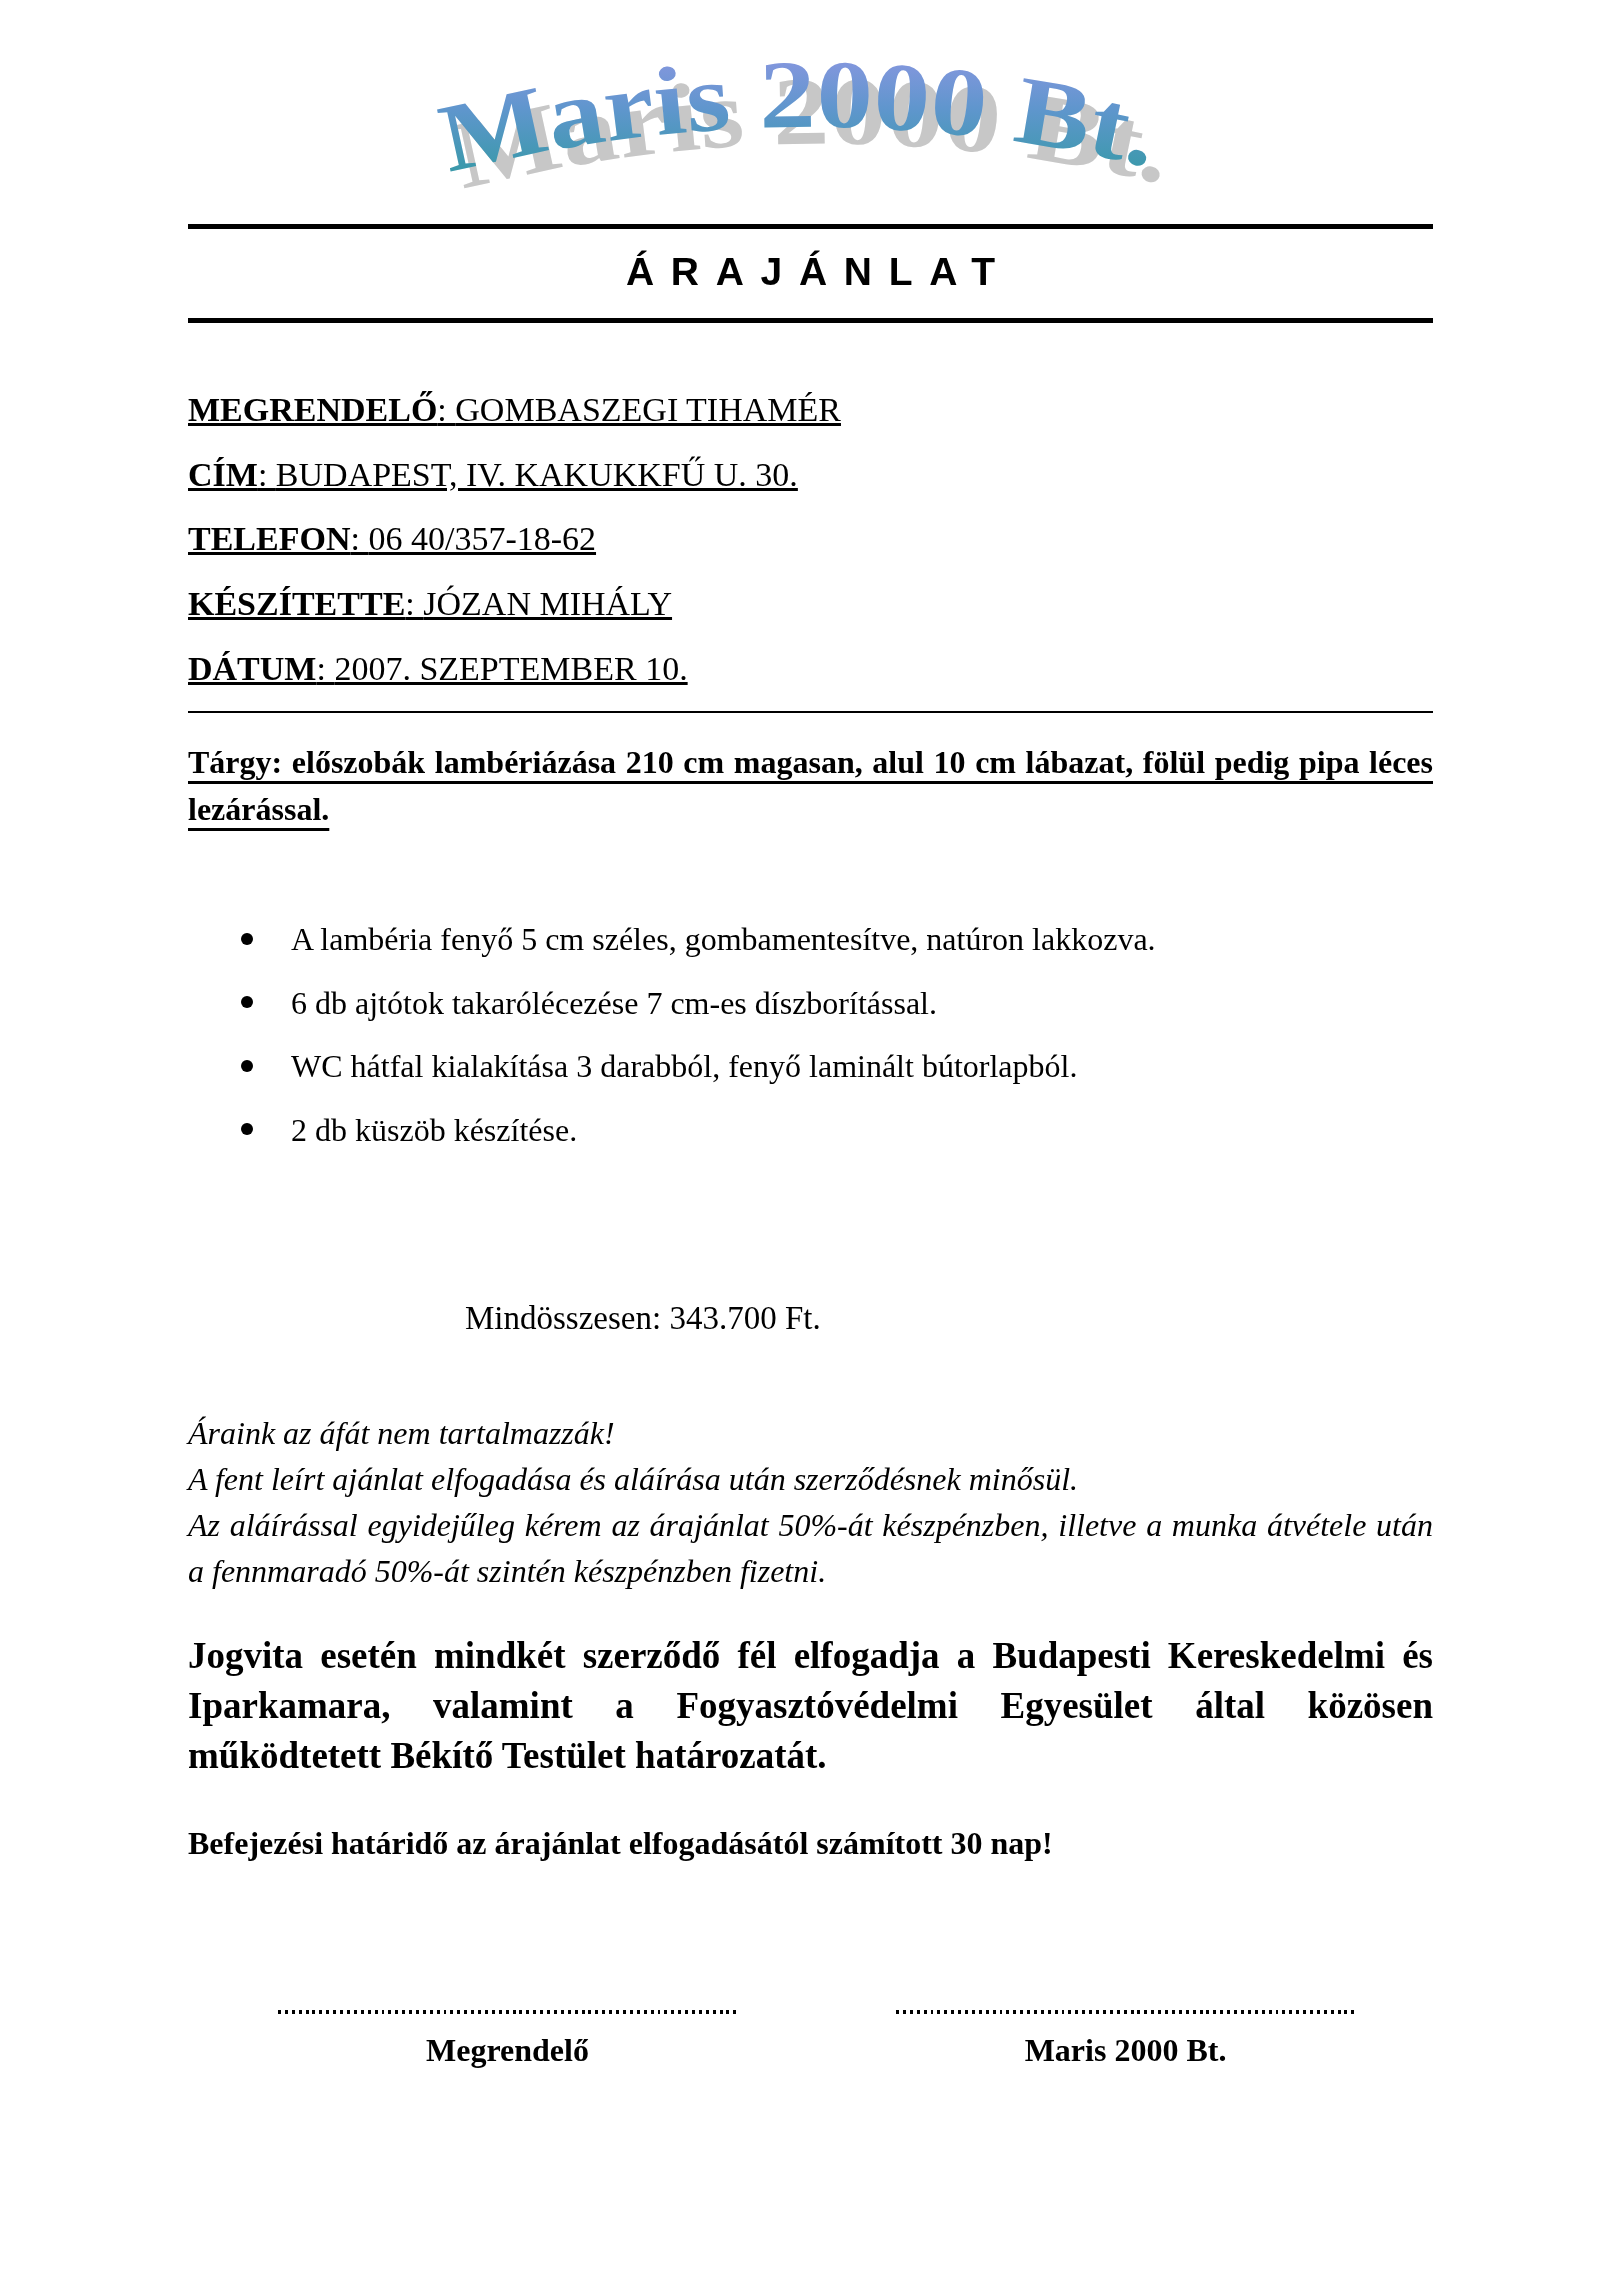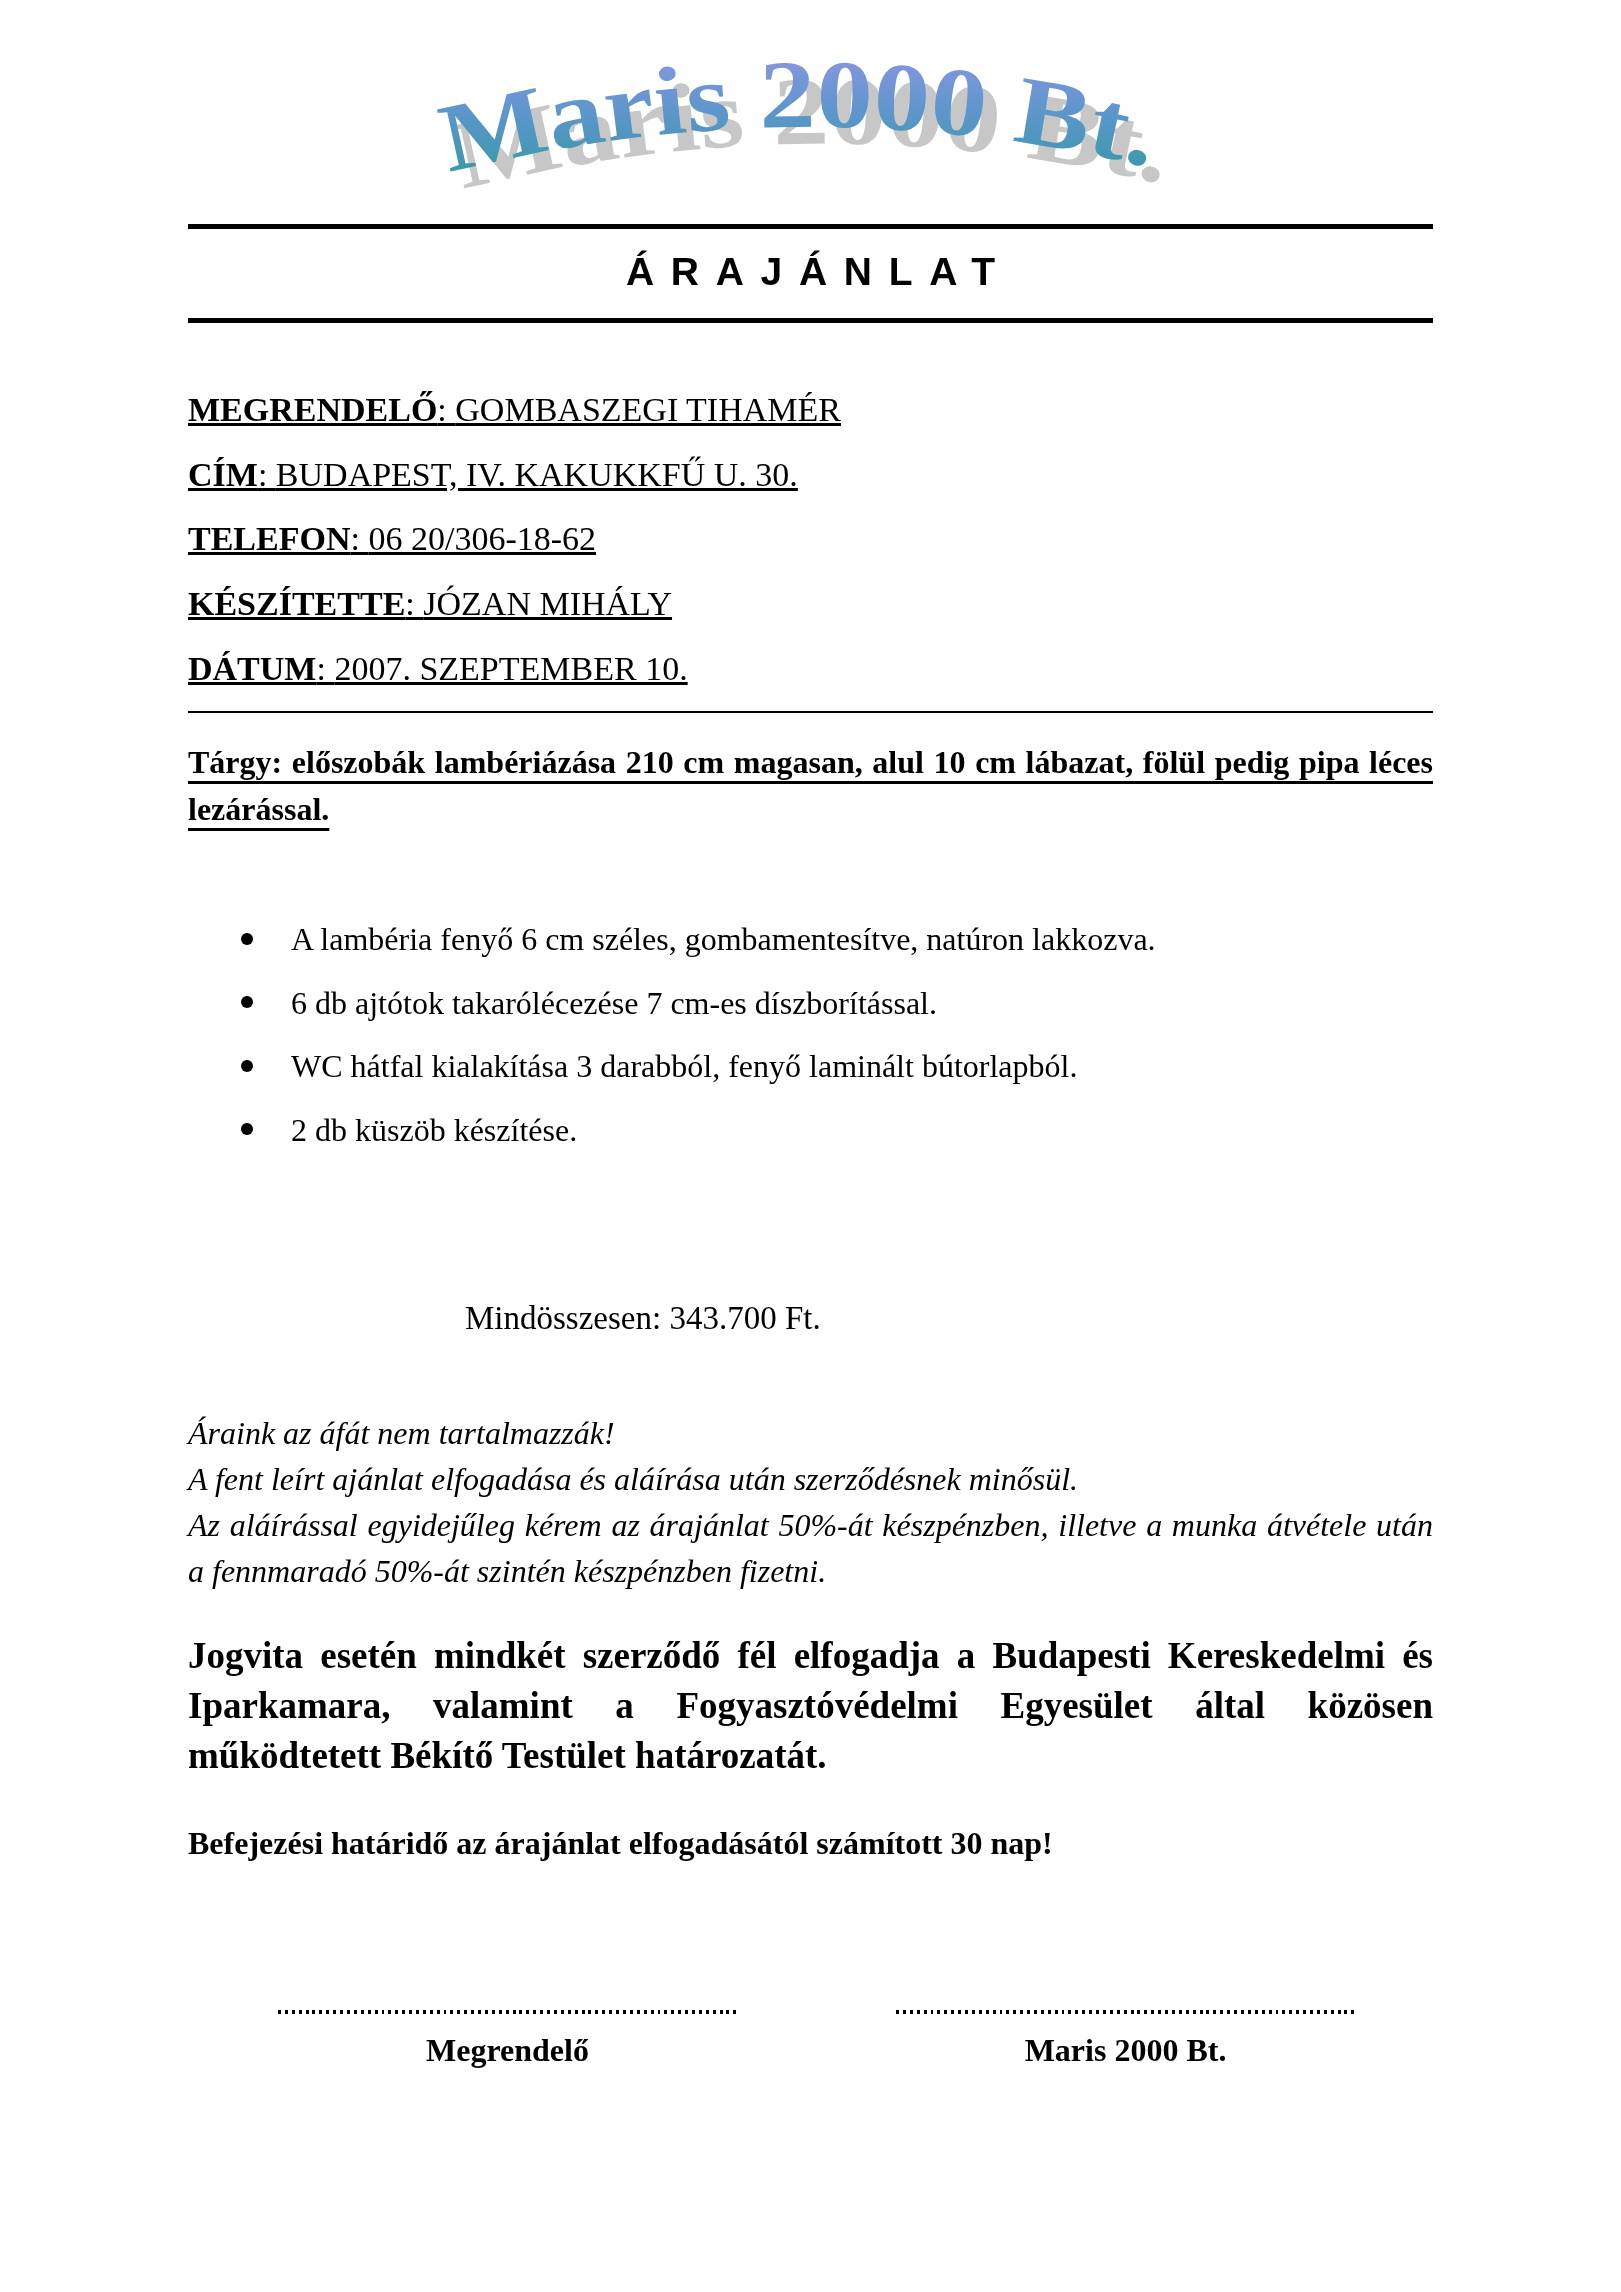--- a/index.html
+++ b/index.html
@@ -134,38 +134,38 @@
   <div class="rule thick r2"></div>
 
   <div class="info">
     <div class="info-line">
       <span class="lbl">MEGRENDELŐ</span><span>: </span><span>GOMBASZEGI TIHAMÉR</span>
     </div>
     <div class="info-line">
       <span class="lbl">CÍM</span><span>: </span><span>BUDAPEST, IV. KAKUKKFŰ U. 30.</span>
     </div>
     <div class="info-line">
-      <span class="lbl">TELEFON</span><span>: </span><span>06 20/306-18-62</span>
+      <span class="lbl">TELEFON</span><span>: </span><span>06 40/357-18-62</span>
     </div>
     <div class="info-line">
       <span class="lbl">KÉSZÍTETTE</span><span>: </span><span>JÓZAN MIHÁLY</span>
     </div>
     <div class="info-line">
       <span class="lbl">DÁTUM</span><span>: </span><span>2007. SZEPTEMBER 10.</span>
     </div>
   </div>
 
   <div class="rule thin r3"></div>
 
   <p class="subject">Tárgy: előszobák lambériázása 210 cm magasan, alul 10 cm lábazat, fölül pedig pipa léces lezárással.</p>
 
   <ul class="bullets">
     <li>
       <span class="dot"></span>
-      <span>A lambéria fenyő 6 cm széles, gombamentesítve, natúron lakkozva.</span>
+      <span>A lambéria fenyő 5 cm széles, gombamentesítve, natúron lakkozva.</span>
     </li>
     <li>
       <span class="dot"></span>
       <span>6 db ajtótok takarólécezése 7 cm-es díszborítással.</span>
     </li>
     <li>
       <span class="dot"></span>
       <span>WC hátfal kialakítása 3 darabból, fenyő laminált bútorlapból.</span>
     </li>
     <li>

